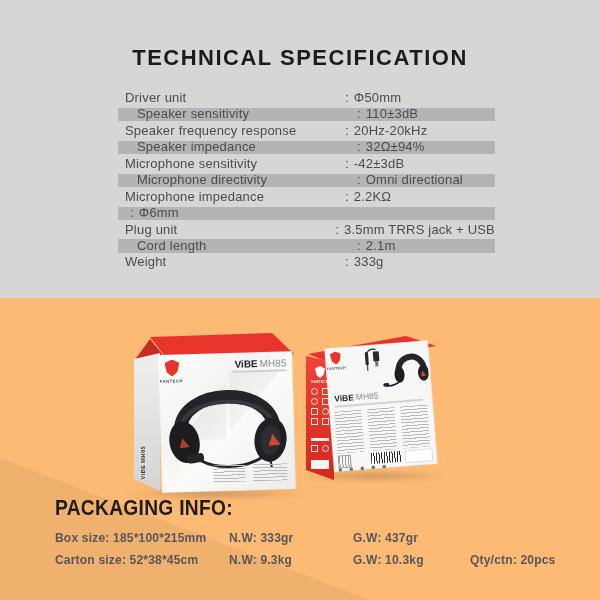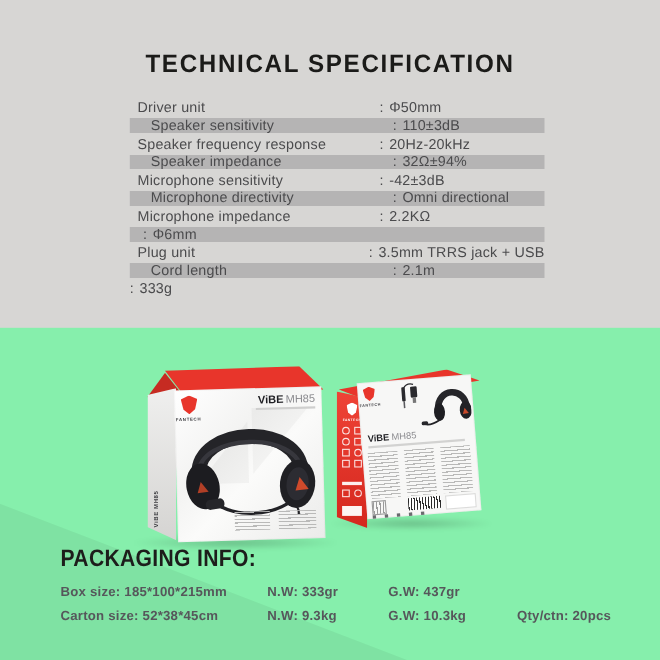--- a/index.html
+++ b/index.html
@@ -1,17 +1,17 @@
 <!DOCTYPE html>
 <html><head>
 <meta charset="utf-8">
 <style>
   html,body{margin:0;padding:0;}
   body{width:600px;height:600px;font-family:"Liberation Sans",sans-serif;-webkit-font-smoothing:antialiased;}
-  #canvas{position:relative;width:600px;height:600px;overflow:hidden;background:#86efac;}
+  #canvas{position:relative;width:600px;height:600px;overflow:hidden;background:#fdba74;}
   .abs{position:absolute;}
 
   
   .wall-top{left:0;top:0;width:600px;height:298px;background:#d7d6d4;}
   .floor-shade{left:0;top:0;width:600px;height:600px;background:rgba(0,0,0,0.05);
     clip-path:polygon(0 458px,370px 600px,0 600px);}
 
   
   .title{left:0;top:45px;width:600px;text-align:center;font-size:22px;font-weight:bold;
     letter-spacing:1.5px;color:#1b1b19;transform:scaleY(1.04);}
@@ -82,21 +82,21 @@
   .barcode{left:38px;top:108px;width:30px;height:11px;background:repeating-linear-gradient(90deg,#2a2a2a 0 1px,#ffffff 1px 2.6px);}
   .bb-label{left:72px;top:108px;width:26px;height:11px;background:#ffffff;border:0.6px solid #dcdcdb;}
   .bb-icons{left:5px;top:121px;width:94px;display:flex;gap:8px;}
   .bb-icons i{width:3px;height:2.5px;background:#6a6a6e;display:block;}
 
   
   .pkg-heading{left:55px;top:496px;font-size:20px;font-weight:bold;color:#1d1d1b;letter-spacing:0.3px;transform:scale(0.96,1.08);transform-origin:left top;}
   .pkg-rows{left:55px;top:531px;width:520px;font-size:12px;color:#56575b;letter-spacing:0.2px;font-weight:bold;}
   .pkg-row{position:relative;height:22px;}
   .pkg-row span{position:absolute;white-space:nowrap;}
-  .pc1{left:0;} .pc2{left:188px;text-align:right;} .pc3{left:298px;} .pc4{left:415px;}
+  .pc1{left:0;} .pc2{left:174px;text-align:right;} .pc3{left:298px;} .pc4{left:415px;}
 </style>
 </head>
 <body>
 
 <div id="canvas">
 
   <div class="abs wall-top"></div>
   <div class="abs floor-shade"></div>
 
   <div class="abs title">TECHNICAL SPECIFICATION</div>
@@ -165,20 +165,21 @@
         </div>
     </div>
     <div class="spec-row shaded">
       <div class="spec-label">Cord length</div>
       <div class="spec-value">
           <span>:</span>
           <span class="val">2.1m</span>
         </div>
     </div>
     <div class="spec-row">
+      <div class="spec-label">Weight</div>
       <div class="spec-value">
           <span>:</span>
           <span class="val">333g</span>
         </div>
     </div>
   </div>
 
   <div class="abs shadow" style="left:118px;top:487px;width:192px;height:13px;"></div>
   <div class="abs shadow" style="left:298px;top:470px;width:152px;height:12px;"></div>
 

